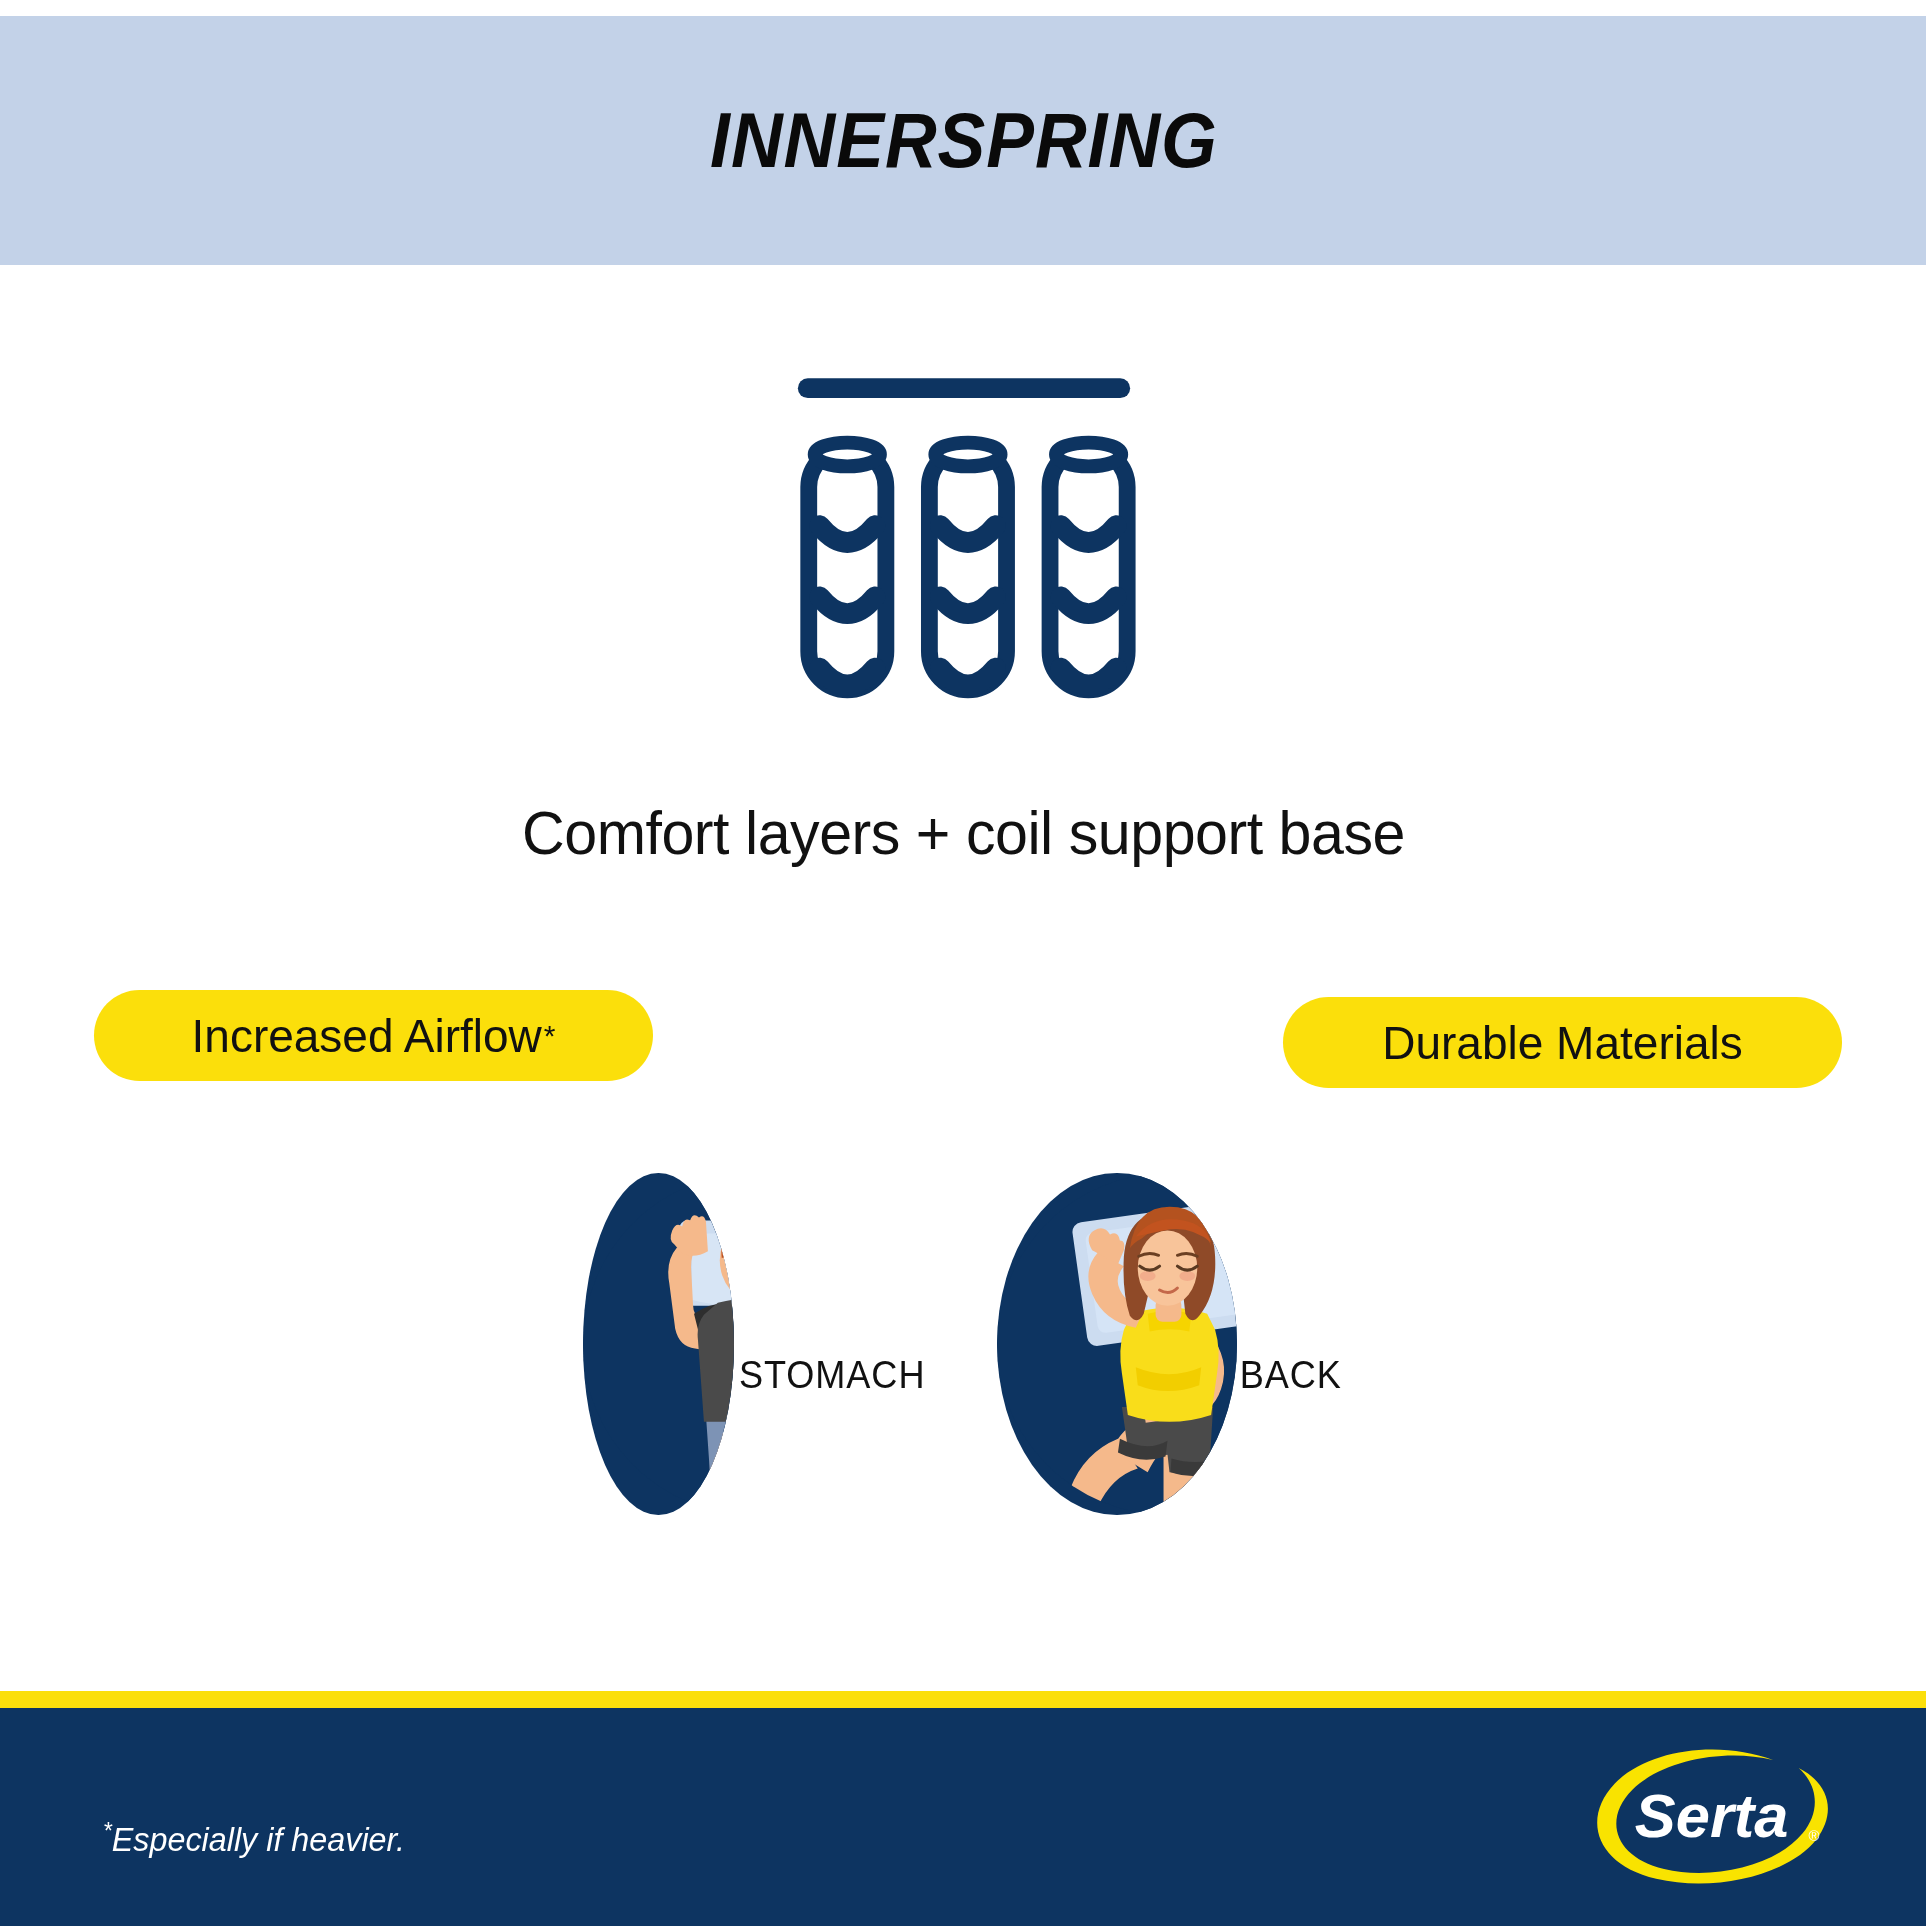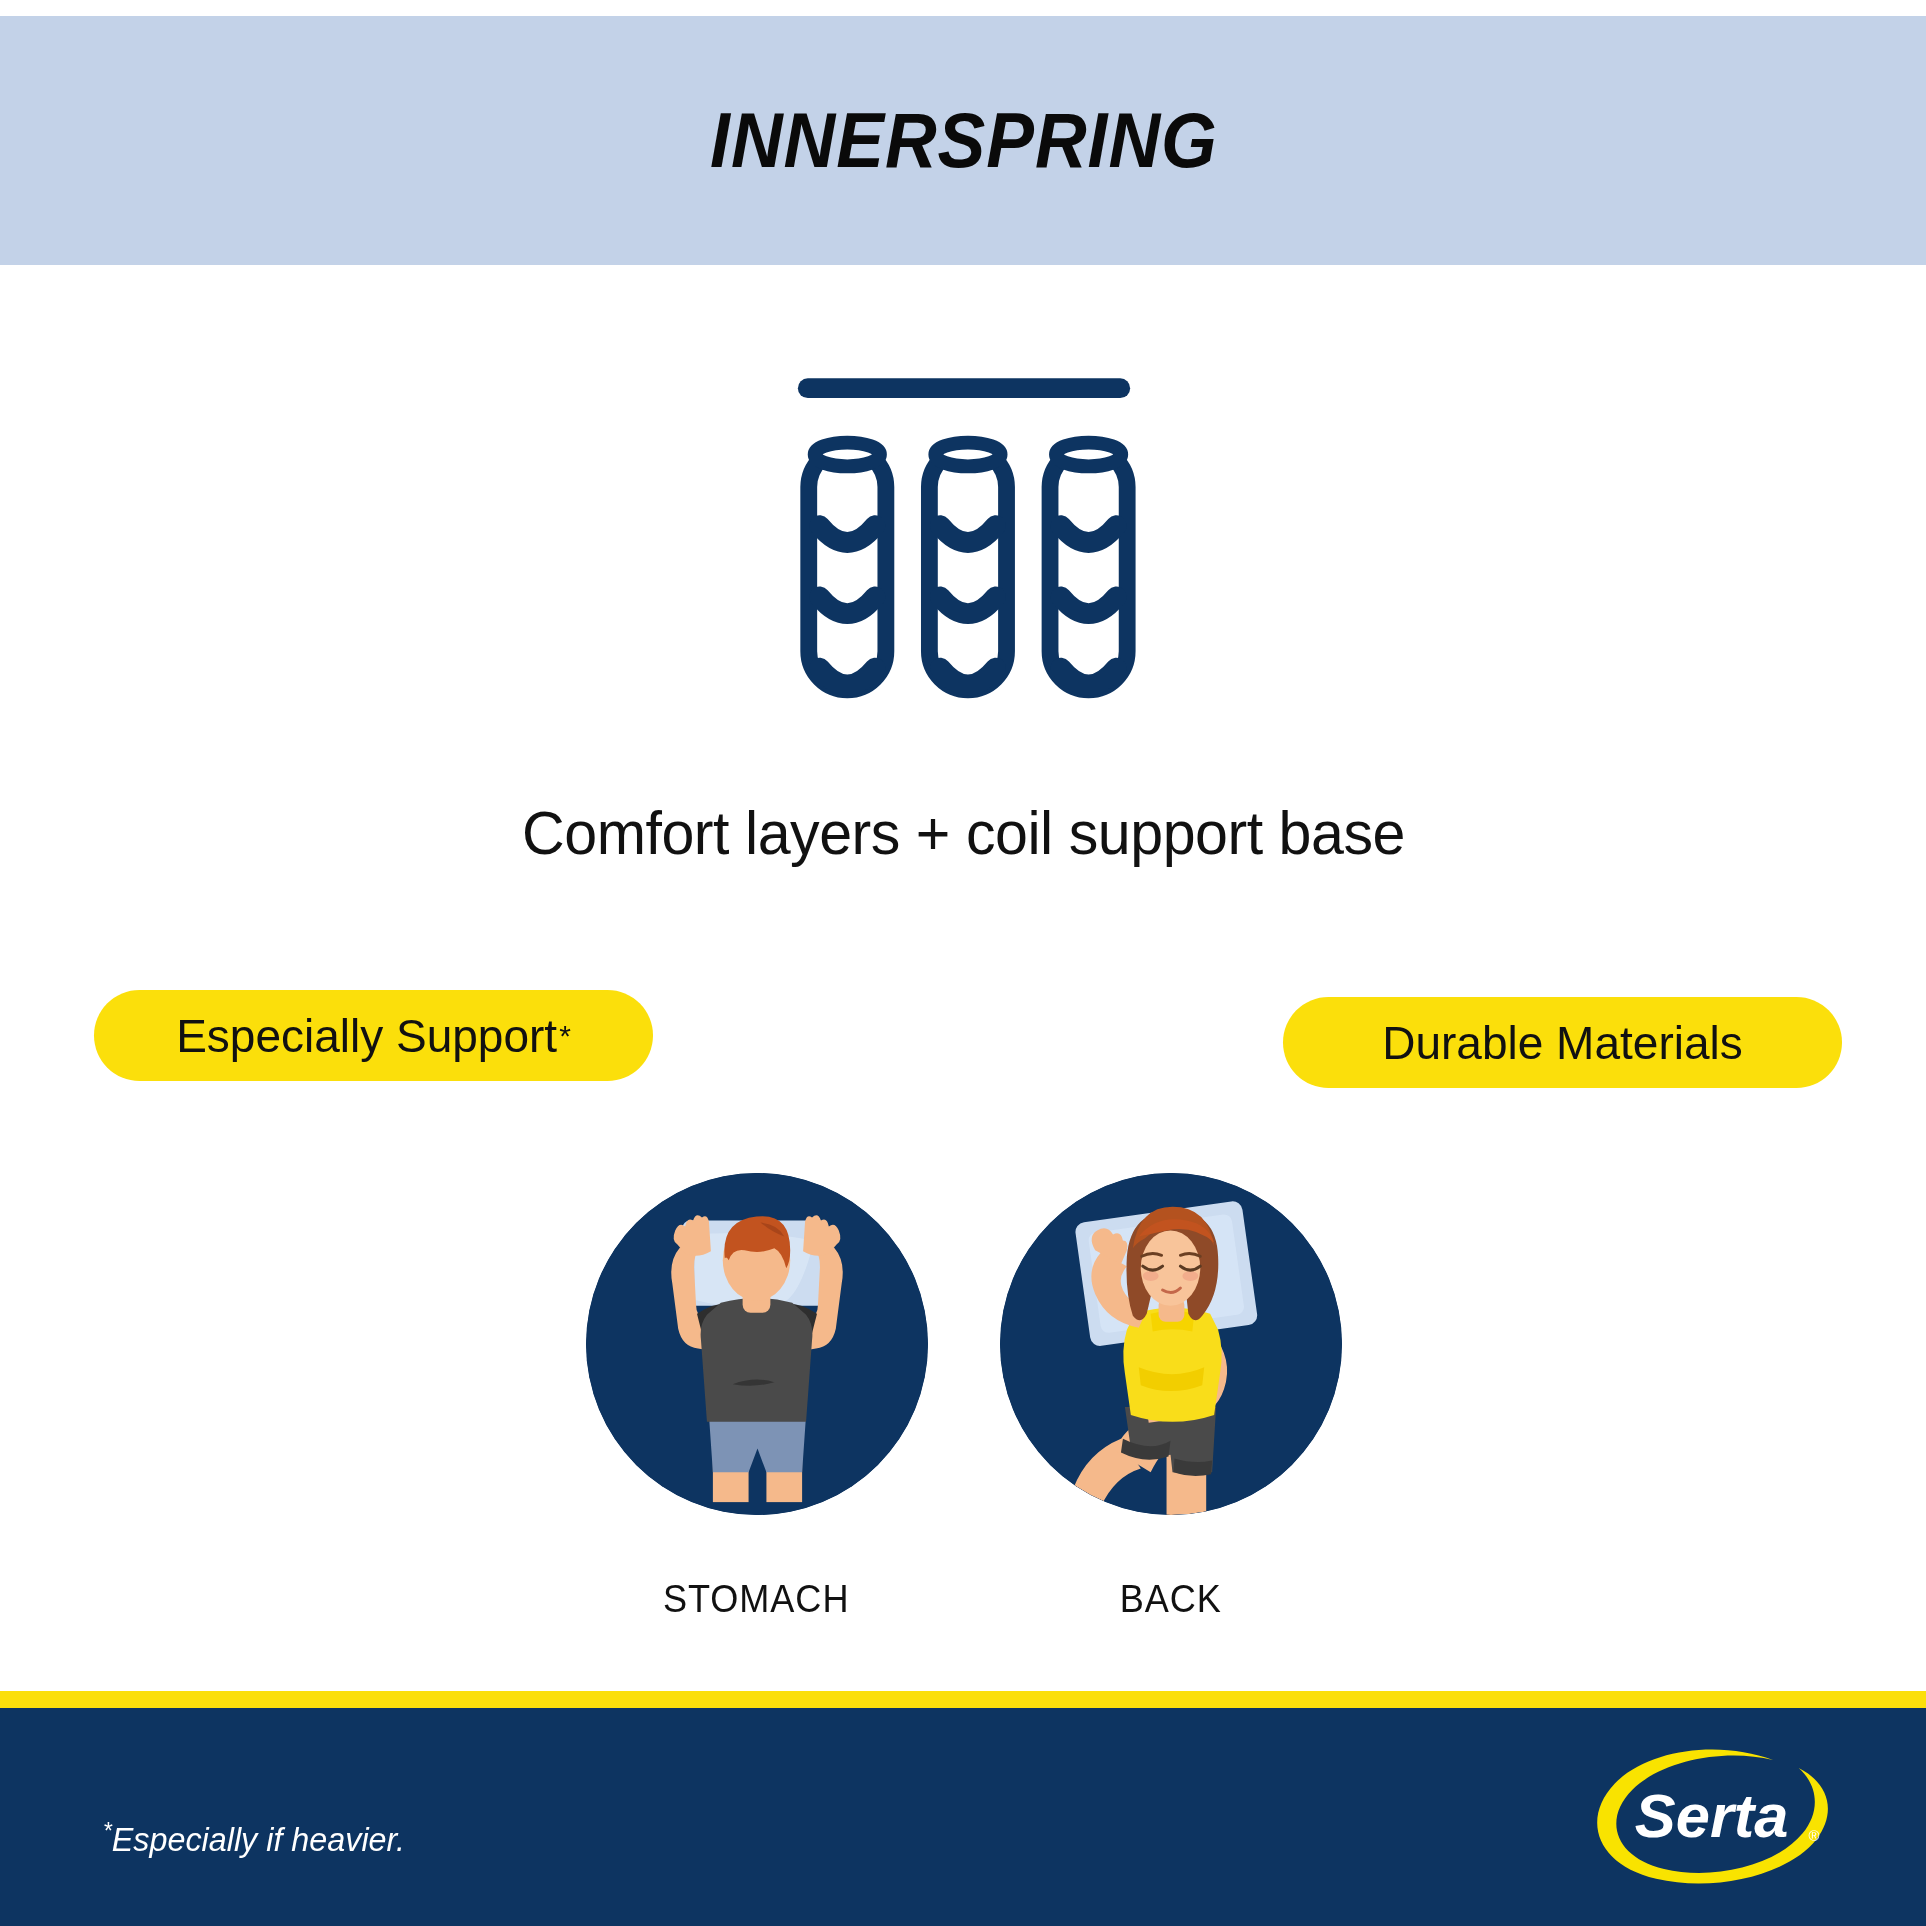--- a/index.html
+++ b/index.html
@@ -49,21 +49,21 @@
   .pill-0{width:559px;}
   .pill-1{width:559px;margin-top:14px;}
   .pill-2{width:559px;}
   .pill .sup{font-size:30px;vertical-align:super;line-height:0;margin-left:2px;}
 
   
   .positions{
     position:absolute;left:0;top:1173px;width:1927px;
     display:flex;justify-content:center;gap:67px;
   }
-  .position{width:347px;display:flex;flex-direction:column;align-items:center;}
+  .position{width:347px;display:flex;flex-direction:row;align-items:center;}
   .pos-circle{
     width:342px;height:342px;border-radius:50%;
     background:#0d3461;overflow:hidden;position:relative;
   }
   .pos-label{
     margin-top:63px;font-size:38px;color:#111;letter-spacing:1px;
     transform:scaleX(.95);
   }
 
   
@@ -125,21 +125,21 @@
         <path d="M16 166 q28 34 56 0" fill="none" stroke="#0d3461" stroke-width="21" stroke-linecap="round"></path>
         <path d="M16 238 q28 34 56 0" fill="none" stroke="#0d3461" stroke-width="21" stroke-linecap="round"></path>
       </g>
     </svg>
   </div>
 
   <div class="subtitle">Comfort layers + coil support base</div>
 
   <div class="pill-row">
     <div class="pill pill-0">
-      <span>Especially Support</span>
+      <span>Increased Airflow</span>
         <span class="sup">*</span>
     </div>
     <div class="pill pill-1">
       <span>Durable Materials</span>
     </div>
   </div>
 
   <div class="positions">
 
     <div class="position">

